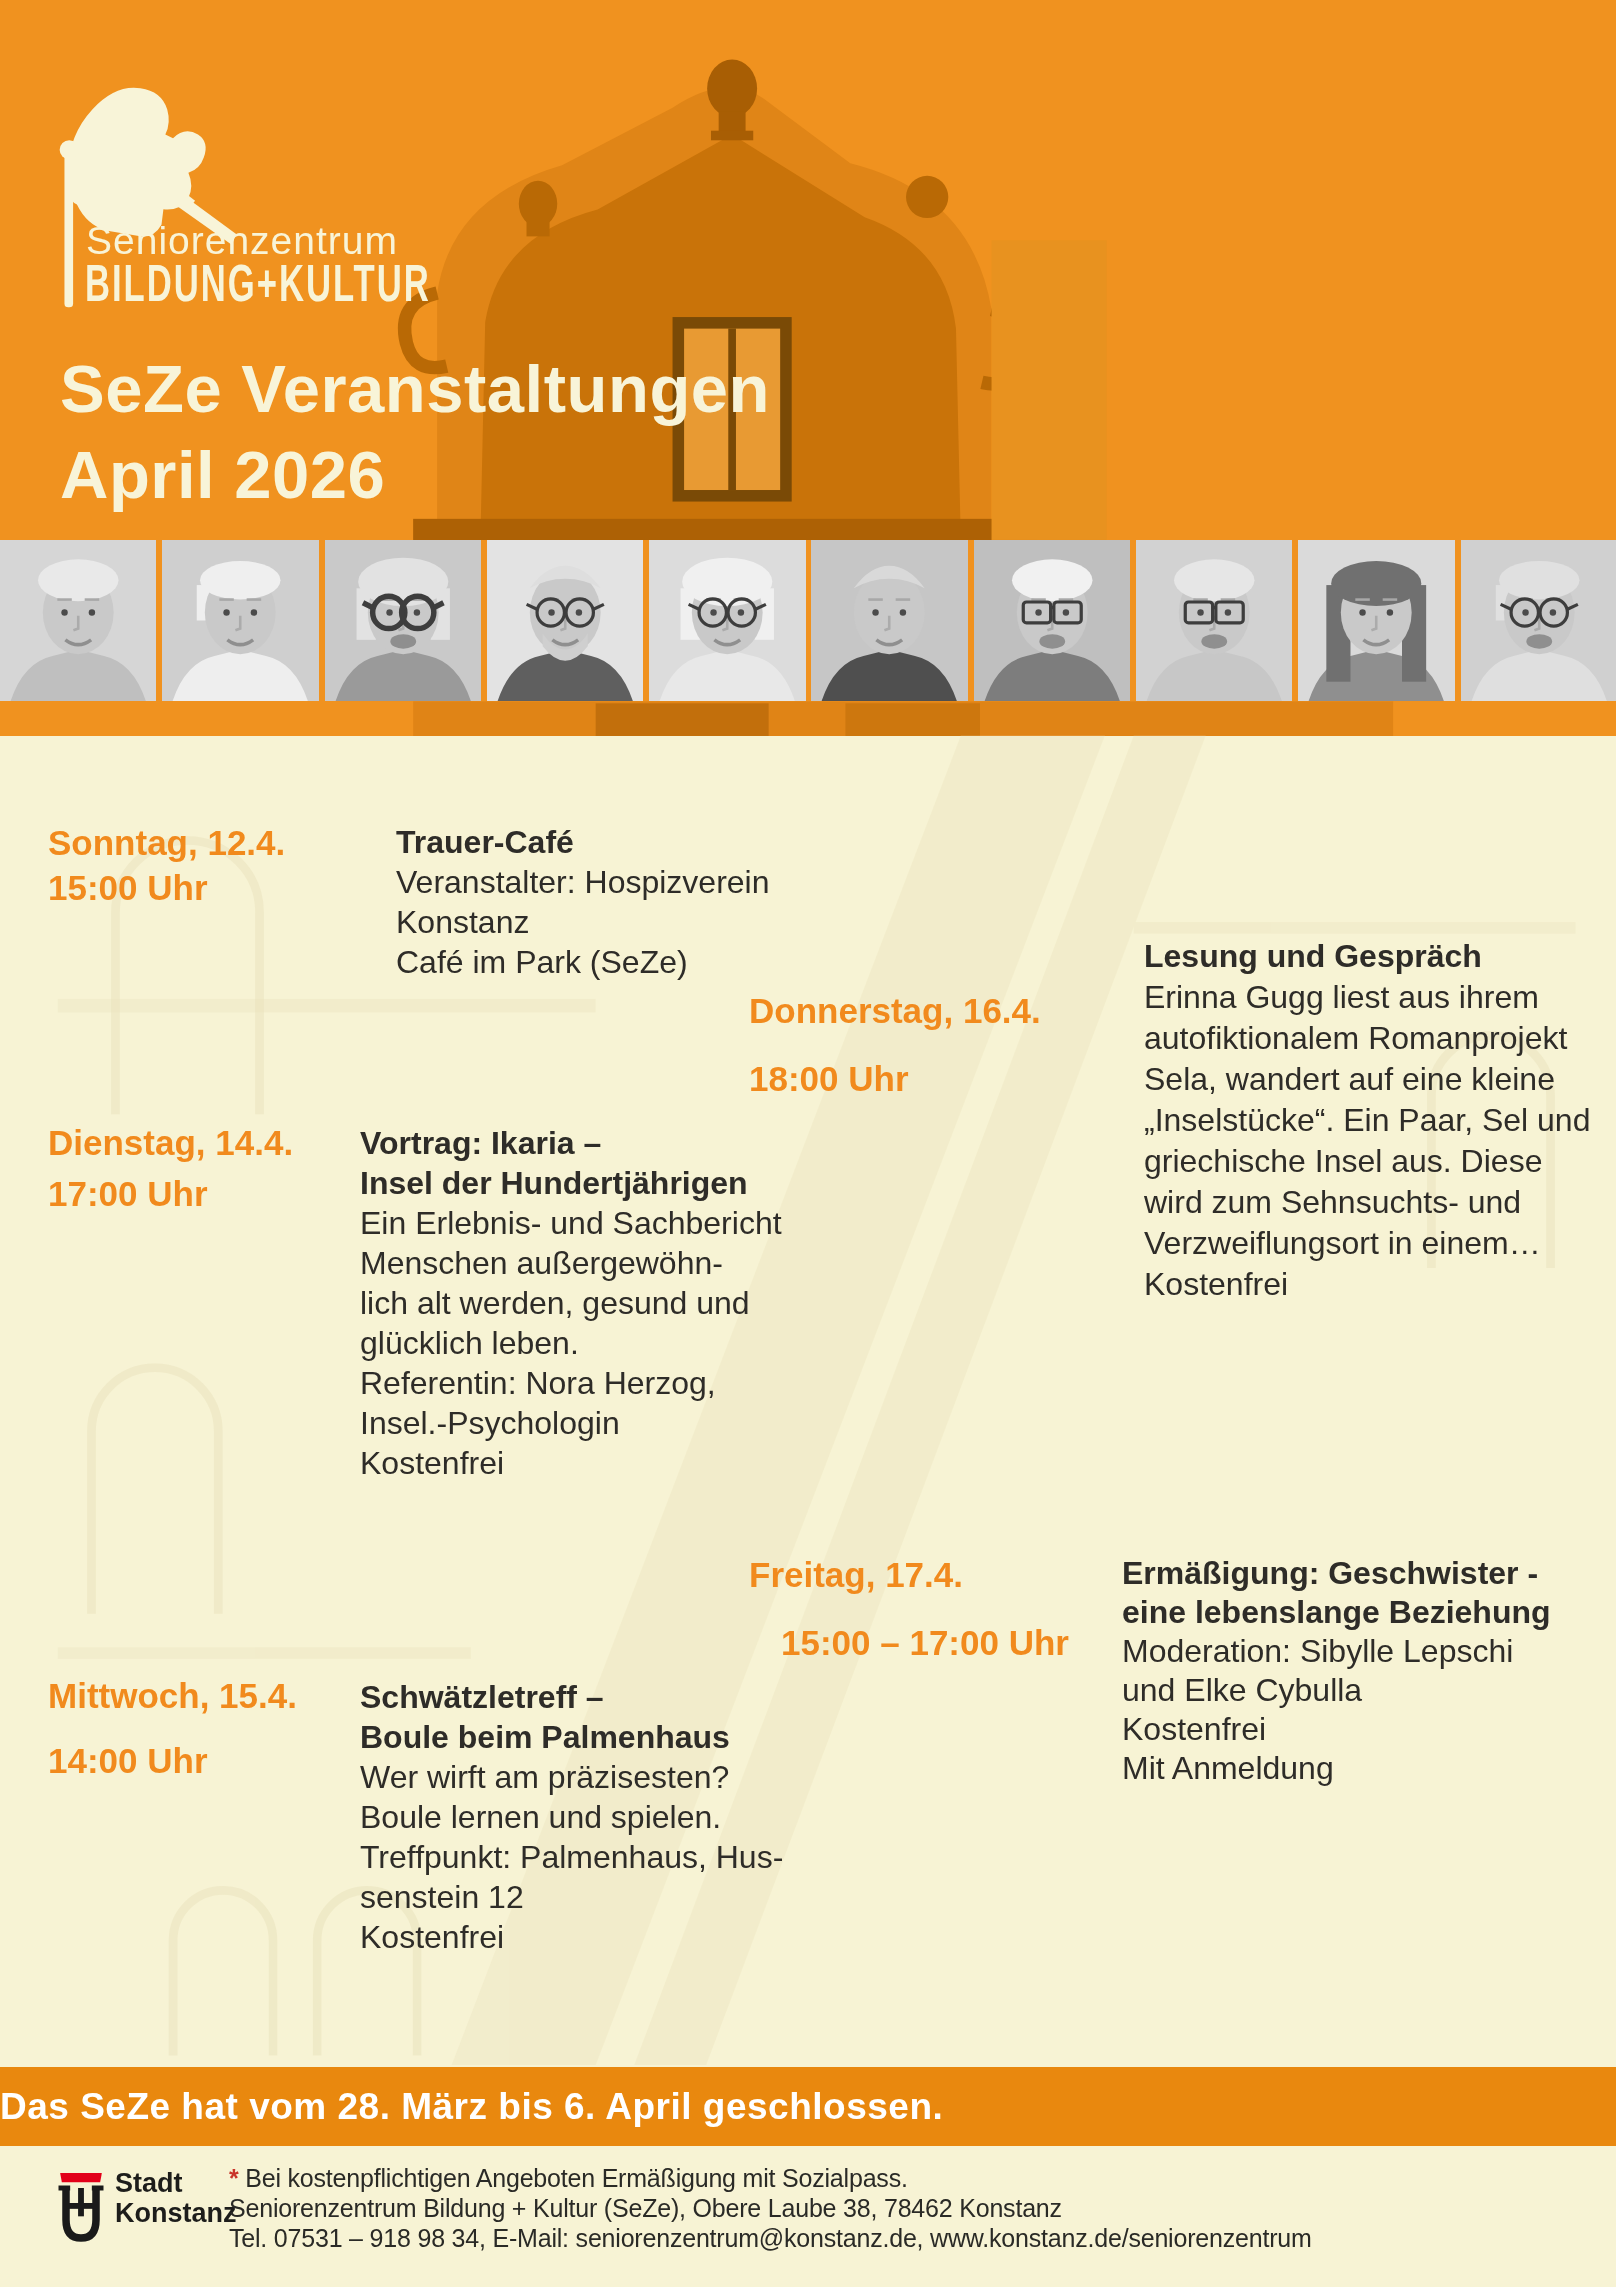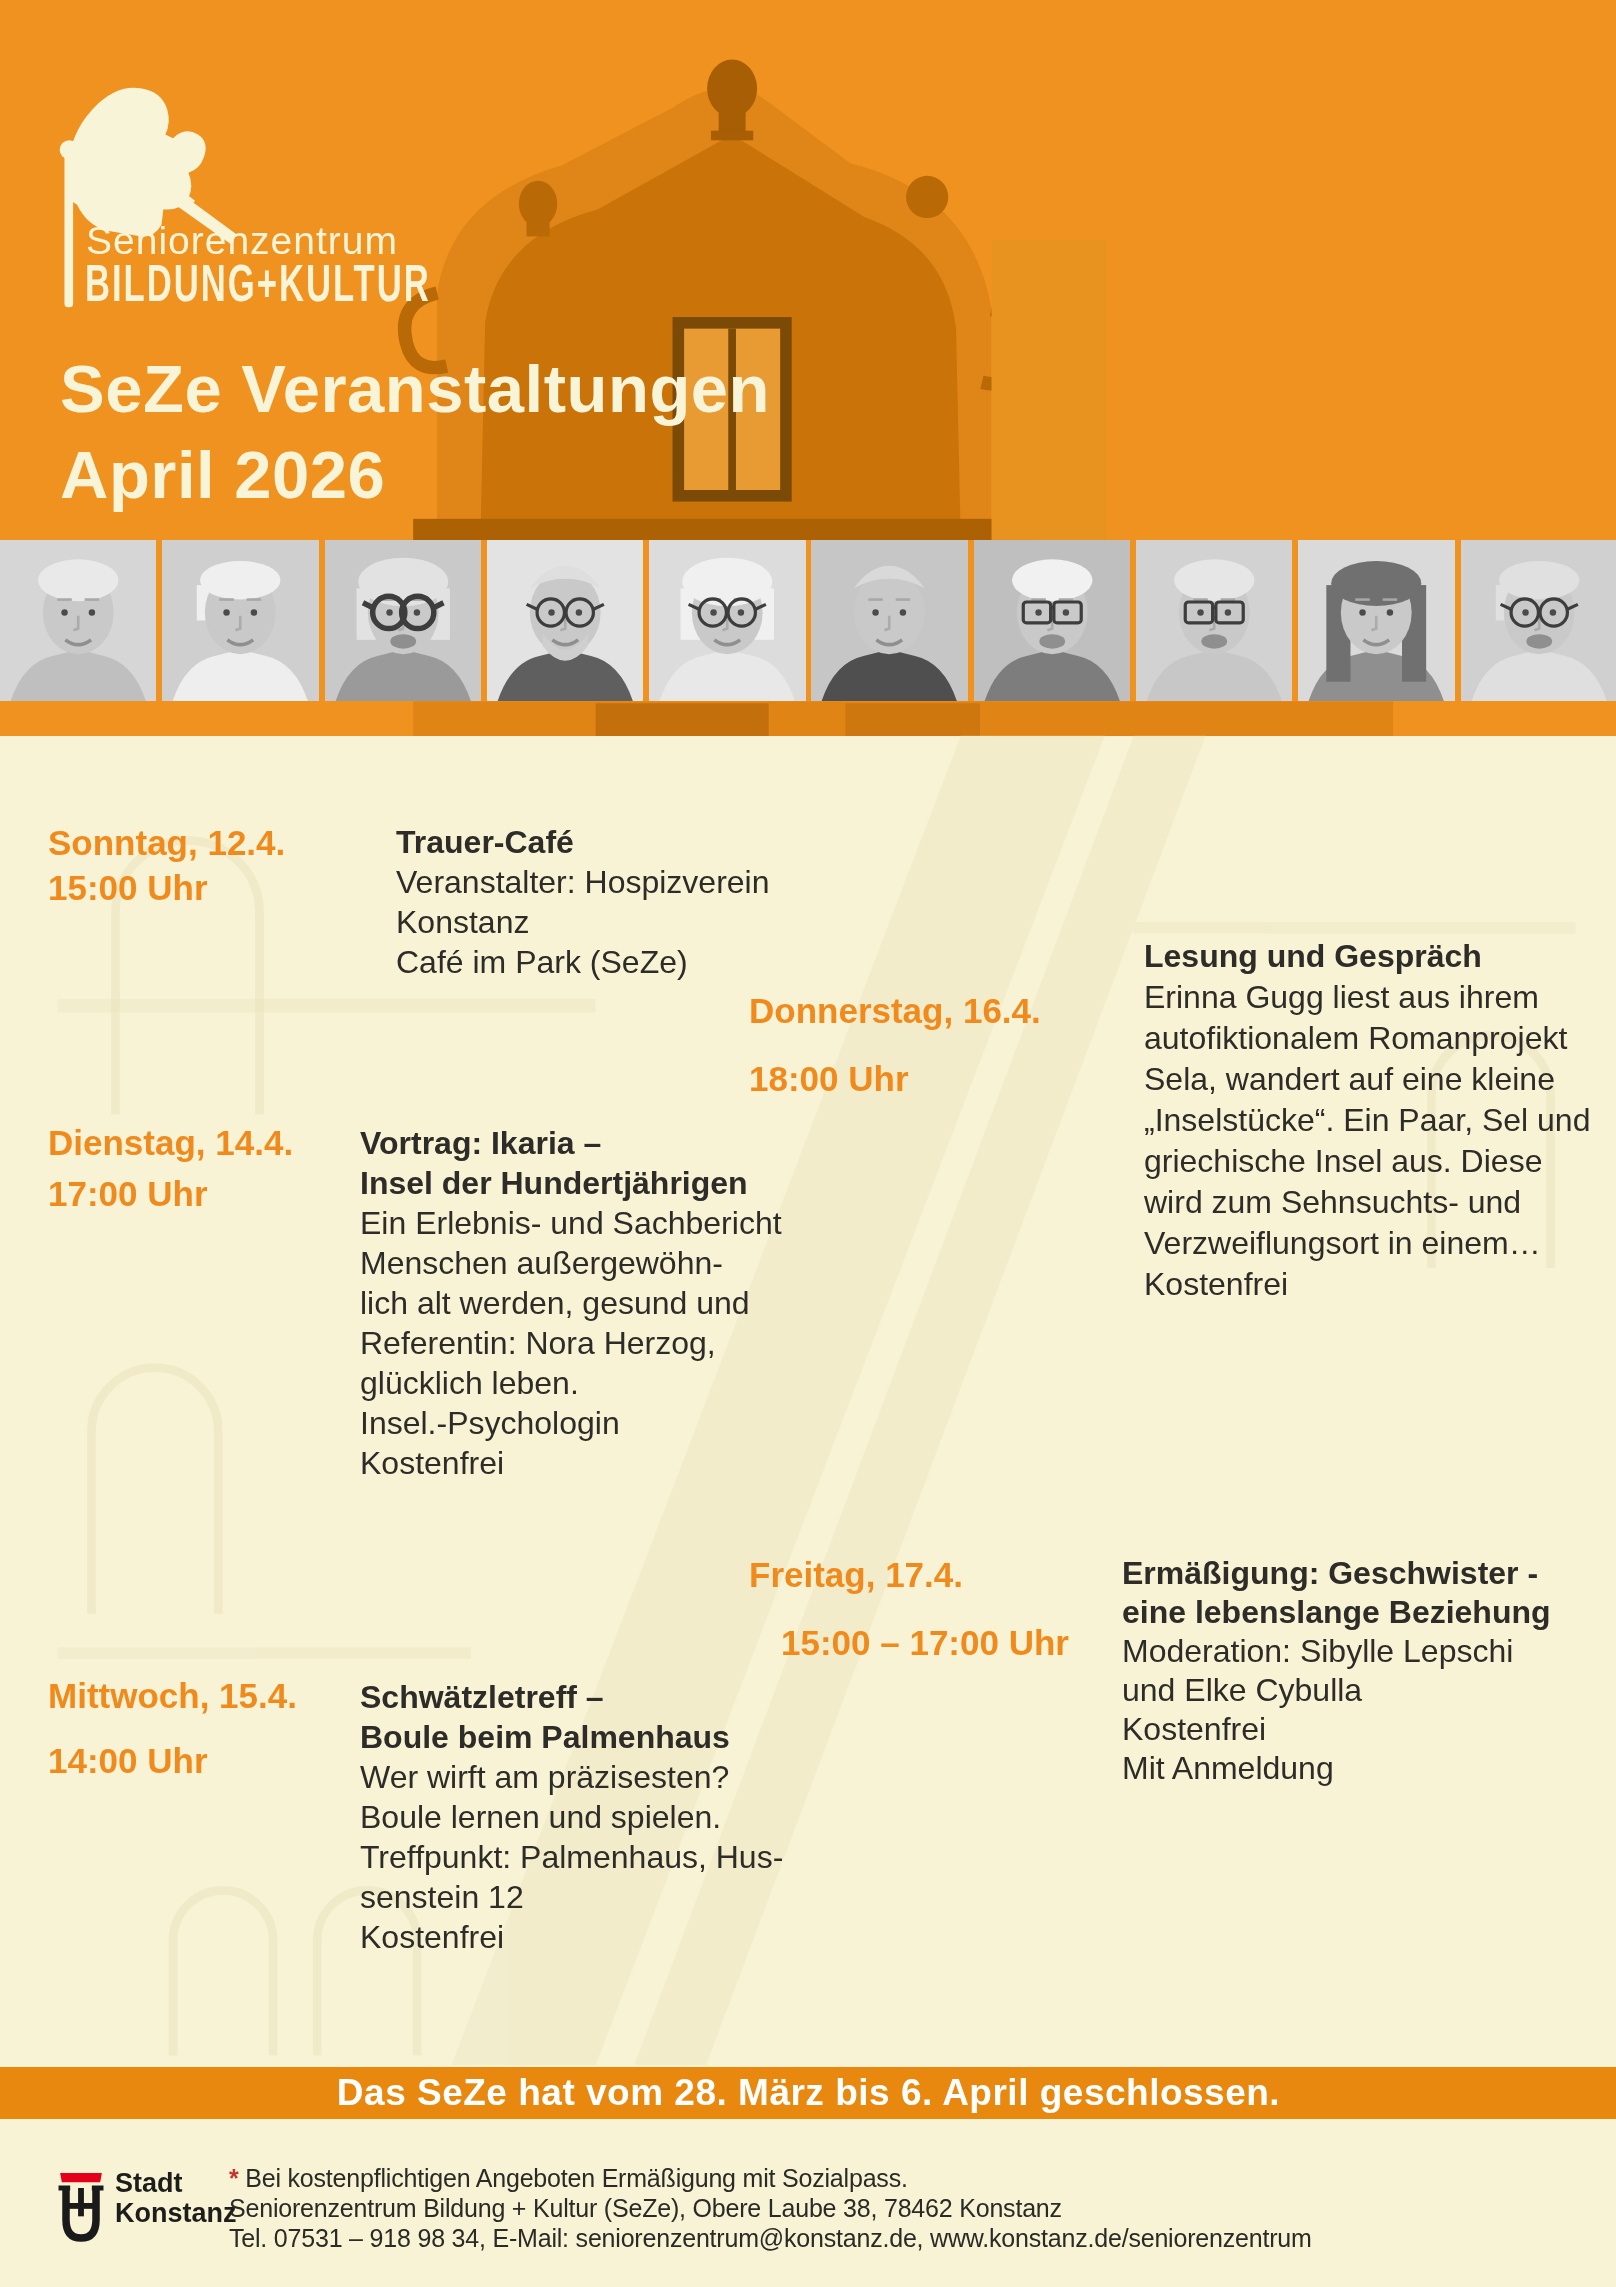--- a/index.html
+++ b/index.html
@@ -40,21 +40,21 @@
   #ev-mittwoch .ev-time{left:48px;top:1742px;}
   #ev-mittwoch .ev-desc{left:360px;top:1677px;}
   
   #ev-donnerstag .ev-date{left:749px;top:992px;}
   #ev-donnerstag .ev-time{left:749px;top:1060px;}
   #ev-donnerstag .ev-desc{left:1122px;top:936px;line-height:41px;margin-left:22px;}
   #ev-freitag .ev-date{left:749px;top:1556px;}
   #ev-freitag .ev-time{left:781px;top:1624px;}
   #ev-freitag .ev-desc{left:1122px;top:1554px;line-height:39px;}
   
-  .banner{position:absolute;left:0;top:2067px;width:1617px;height:52px;background:var(--banner_orange,#E9880E);display:flex;align-items:center;justify-content:center;z-index:4;}
+  .banner{position:absolute;left:0;top:2067px;width:1617px;height:79px;background:var(--banner_orange,#E9880E);display:flex;align-items:center;z-index:4;}
   .banner-text{color:var(--banner_text,#FFFFFF);font-size:37px;font-weight:700;letter-spacing:0.5px;white-space:nowrap;}
   
   .footer-logo{position:absolute;left:56px;top:2165px;width:50px;height:86px;z-index:4;}
   .footer-city{position:absolute;left:115px;top:2168px;font-size:27px;line-height:30px;font-weight:700;color:#1d1d1b;z-index:4;}
   .footer-note{position:absolute;left:229px;top:2163px;font-size:25px;line-height:30px;color:#2a2a26;letter-spacing:-0.2px;z-index:4;white-space:nowrap;}
   .asterisk{color:var(--asterisk_red,#C9342A);font-weight:700;}
 </style>
 </head>
 <body>
 
@@ -321,22 +321,22 @@
     <div class="ev-time">17:00 Uhr</div>
     <div class="ev-desc">
       <div>
           <div class="title-line">Vortrag: Ikaria –</div>
           <div class="title-line">Insel der Hundertjährigen</div>
         </div>
       <div>
           <div class="body-line">Ein Erlebnis- und Sachbericht</div>
           <div class="body-line">Menschen außergewöhn-</div>
           <div class="body-line">lich alt werden, gesund und</div>
+          <div class="body-line">glücklich leben.</div>
           <div class="body-line">Referentin: Nora Herzog,</div>
-          <div class="body-line">glücklich leben.</div>
           <div class="body-line">Insel.-Psychologin</div>
           <div class="body-line">Kostenfrei</div>
         </div>
     </div>
   </div>
 
   <div class="event" id="ev-mittwoch">
     <div class="ev-date">Mittwoch, 15.4.</div>
     <div class="ev-time">14:00 Uhr</div>
     <div class="ev-desc">

